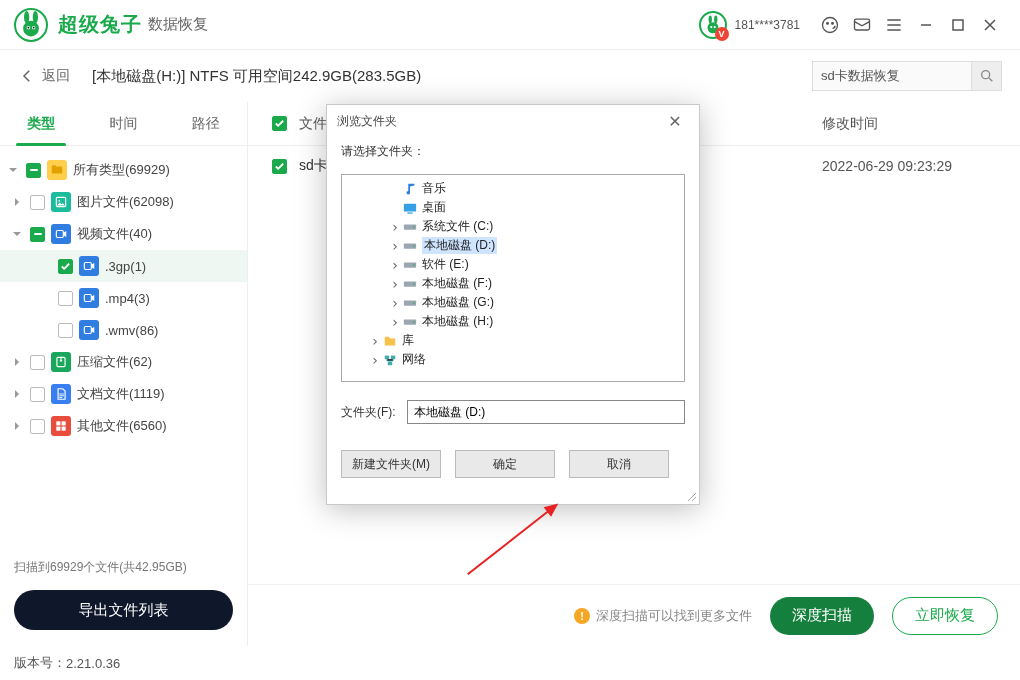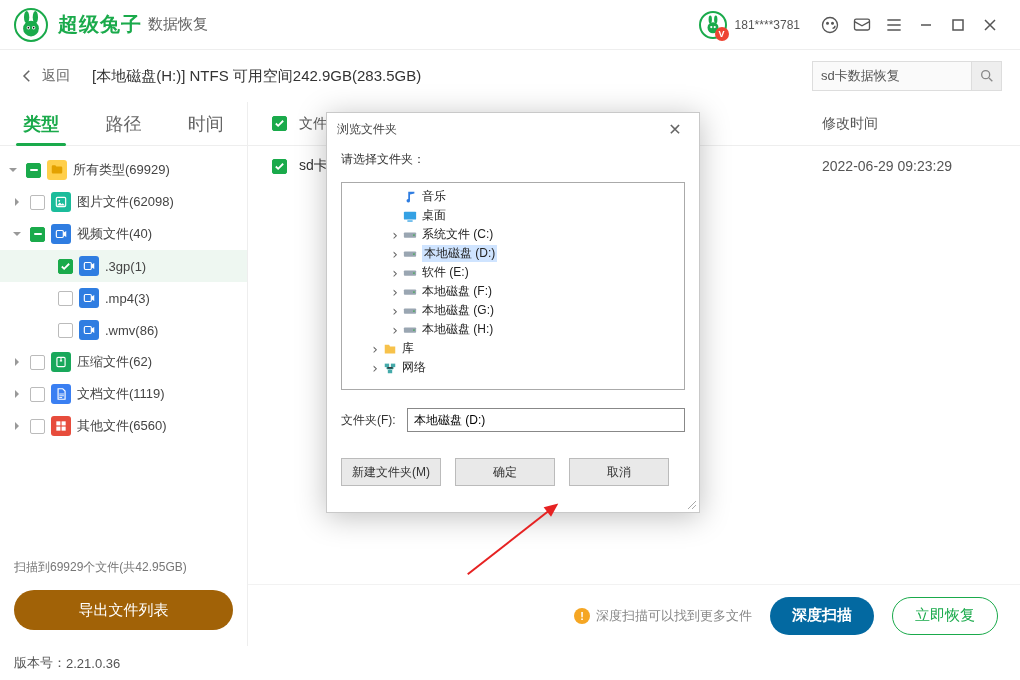--- a/index.html
+++ b/index.html
@@ -28,21 +28,21 @@
 .search-in { width:160px; height:30px; border:1px solid #ddd; background:#fafafa; padding:0 8px; font-size:13px; color:#555; }
 .search-btn { width:30px; height:30px; background:#eee; border:1px solid #ddd; border-left:none; display:flex; align-items:center; justify-content:center; }
 .search-btn svg { width:16px; height:16px; color:#888; }
 
 
 .body { display:flex; height:calc(100% - 50px - 52px - 34px); }
 
 
 .sidebar { width:248px; border-right:1px solid #eee; display:flex; flex-direction:column; }
 .tabs { display:flex; height:44px; border-bottom:1px solid #eee; }
-.tabs div { flex:1; display:flex; align-items:center; justify-content:center; font-size:18px; color:#666; position:relative; }
+.tabs div { flex:1; display:flex; align-items:center; justify-content:center; font-size:14px; color:#666; position:relative; }
 .tabs .on { color:#1aaa4b; font-weight:600; }
 .tabs .on::after { content:""; position:absolute; bottom:-1px; left:20%; width:60%; height:3px; background:#1aaa4b; border-radius:2px; }
 .tree { padding:8px 0 0 0; overflow:auto; flex:1; }
 .tr-row { display:flex; align-items:center; height:32px; padding-left:6px; }
 .tr-row.sel { background:#eef7f1; }
 .tw { width:14px; height:14px; display:flex; align-items:center; justify-content:center; color:#999; }
 .tw svg{width:10px;height:10px;}
 .cb { width:15px; height:15px; border:1px solid #bbb; border-radius:2px; margin:0 6px; display:flex; align-items:center; justify-content:center; }
 .cb.chk { background:#1aaa4b; border-color:#1aaa4b; }
 .cb.chk svg { width:11px; height:11px; color:#fff; }
@@ -54,45 +54,45 @@
 .fi.img{background:#1bbc9b;}
 .fi.vid{background:#2f7de1;}
 .fi.zip{background:#19a85b;}
 .fi.doc{background:#3a7ff2;}
 .fi.oth{background:#e74c3c;}
 .tr-row .lbl{ color:#444; font-size:13px; white-space:nowrap; }
 .lvl0{padding-left:6px;} .lvl1{padding-left:10px;} .lvl2{padding-left:38px;}
 
 .side-foot { padding:10px 14px 16px; }
 .scan-info{ color:#777; font-size:12px; margin-bottom:14px; }
-.export-btn{ width:100%; height:40px; border-radius:20px; background:#a16207; color:#fff; font-size:15px; border:none; display:flex; align-items:center; justify-content:center; font-weight:500;}
+.export-btn{ width:100%; height:40px; border-radius:20px; background:#0f172a; color:#fff; font-size:15px; border:none; display:flex; align-items:center; justify-content:center; font-weight:500;}
 
 
 .content { flex:1; display:flex; flex-direction:column; }
 .list-head{ height:44px; display:flex; align-items:center; border-bottom:1px solid #eee; padding:0 18px; color:#555; font-size:14px;}
 .lh-cb{margin-right:12px;}
 .lh-name{flex:1;}
 .lh-time{width:180px; text-align:left;}
 .list-body{ flex:1; padding:0 18px; }
 .f-row{ display:flex; align-items:center; height:40px; }
 .f-row .fname{ flex:1; color:#333; font-size:14px; }
 .f-row .ftime{ width:180px; color:#555; font-size:14px; }
 
 .bottom-bar{ height:62px; display:flex; align-items:center; justify-content:flex-end; padding:0 22px; gap:18px; border-top:1px solid #f2f2f2;}
 .tip{ display:flex; align-items:center; color:#888; font-size:13px;}
 .tip .warn{ width:16px;height:16px;border-radius:50%;background:#f5a623;color:#fff;display:flex;align-items:center;justify-content:center;font-size:11px;margin-right:6px;font-weight:700;}
 .pill{ height:38px; padding:0 22px; border-radius:19px; font-size:15px; display:flex; align-items:center; justify-content:center;}
-.pill.solid{ background:#0369a1; color:#fff;font-weight:bold;}
+.pill.solid{ background:#15803d; color:#fff;}
 .pill.ghost{ background:#fff; color:#1aaa4b; border:1px solid #1aaa4b;}
 
 
 .footer{ height:34px; display:flex; align-items:center; padding:0 14px; color:#555; font-size:13px; }
 
 
-.dialog{ position:absolute; left:326px; top:112px; width:374px; background:#fff; border:1px solid #c9c9c9; box-shadow:0 4px 28px rgba(0,0,0,.25); }
+.dialog{ position:absolute; left:326px; top:104px; width:374px; background:#fff; border:1px solid #c9c9c9; box-shadow:0 4px 28px rgba(0,0,0,.25); }
 .dlg-title{ height:32px; display:flex; align-items:center; padding:0 10px; background:#fff; font-size:12px; color:#444; }
 .dlg-title .x{ margin-left:auto; width:28px; height:28px; display:flex; align-items:center; justify-content:center; font-size:16px; color:#666;}
 .dlg-body{ padding:6px 14px 26px 14px; }
 .dlg-prompt{ font-size:12px; color:#333; margin-bottom:14px; }
 .folder-tree{ border:1px solid #aaa; height:208px; overflow-y:scroll; padding:4px 2px; position:relative;}
 .ft-row{ display:flex; align-items:center; height:19px; font-size:12px; color:#222; }
 .ft-row .twist{ width:14px; display:flex; justify-content:center; color:#666; font-family:monospace; font-size:14px;}
 .ft-row .ico{ width:16px; height:14px; margin-right:4px; display:flex; align-items:center; justify-content:center;}
 .ft-row .ico svg{width:14px;height:14px;}
 .ft-row.sel .txt{ background:#cfe4ff; padding:0 2px;}
@@ -193,22 +193,22 @@
         </svg>
     </div>
   </div>
 </div>
 
 <div class="body">
 
   <div class="sidebar">
     <div class="tabs">
       <div class="on">类型</div>
+      <div>时间</div>
       <div>路径</div>
-      <div>时间</div>
     </div>
     <div class="tree">
       <div class="tr-row lvl0">
         <span class="tw">
             <svg viewBox="0 0 10 10" fill="currentColor">
               <path d="M1 3l4 4 4-4z"></path>
             </svg>
           </span>
         <span class="cb ind"></span>
         <span class="fi folder">

